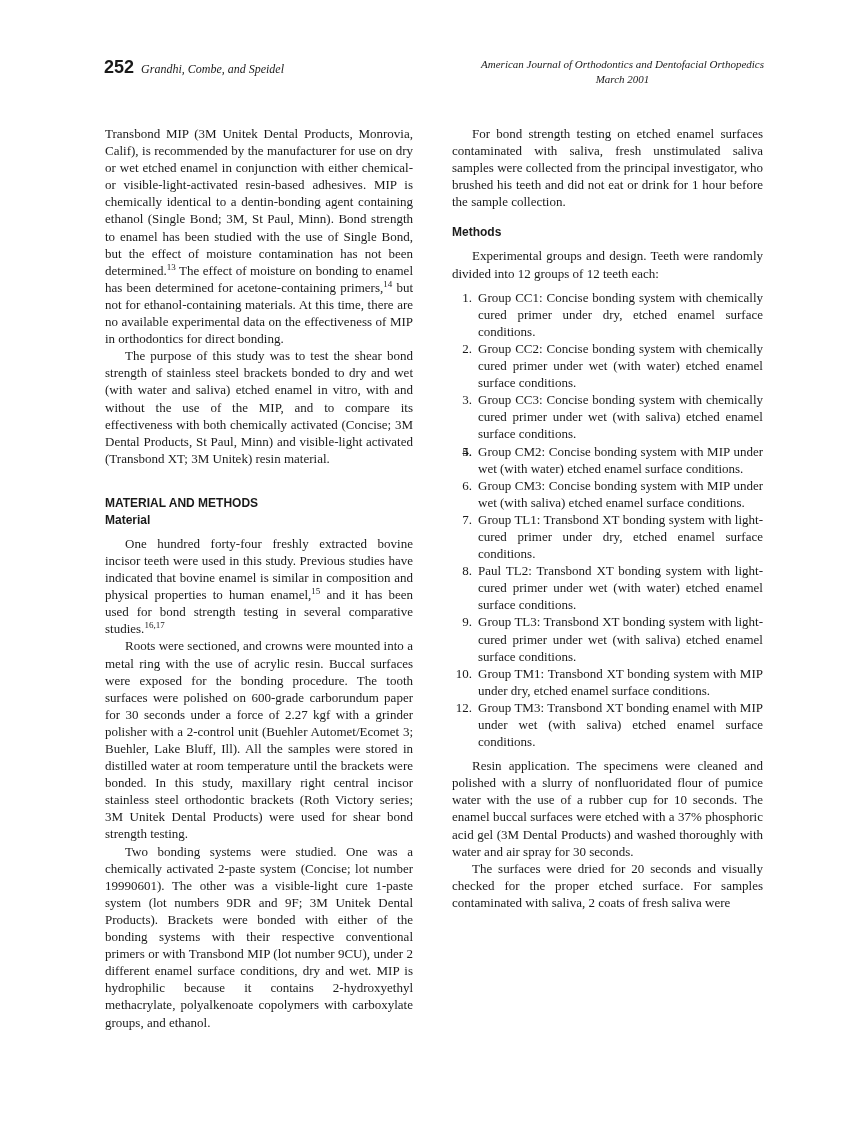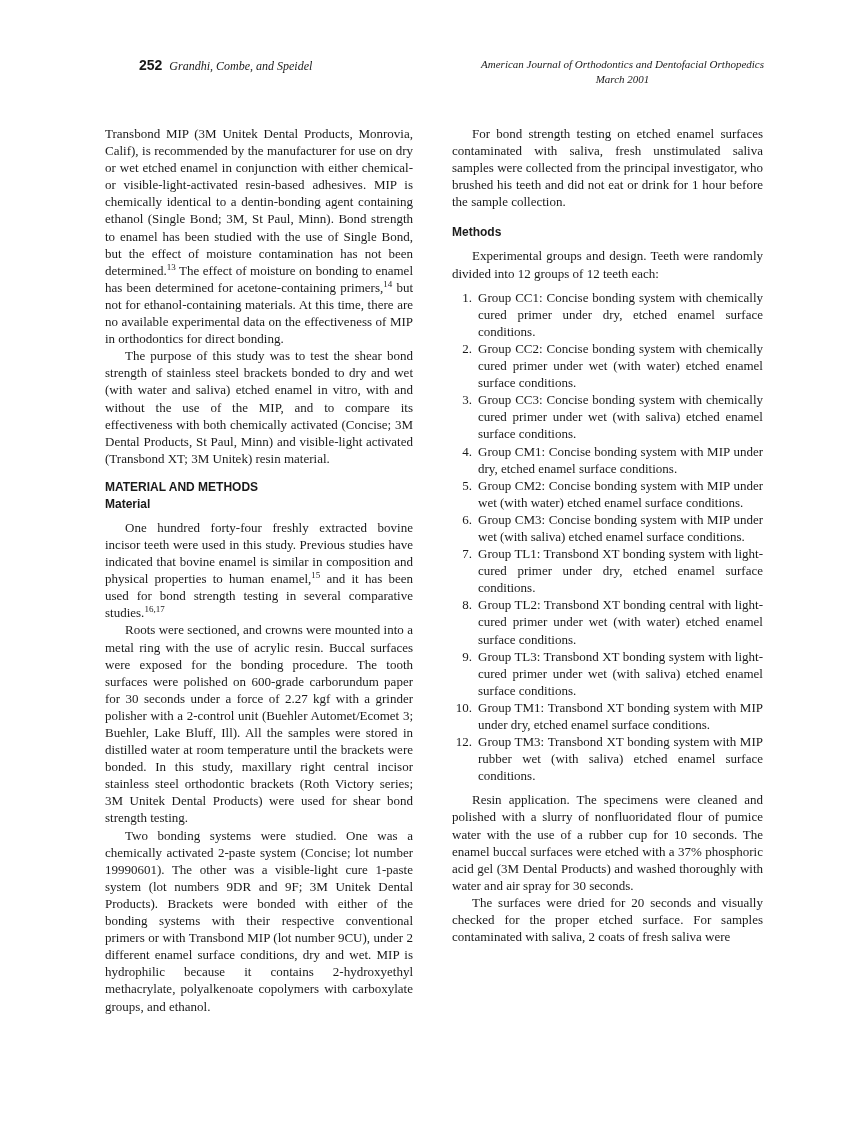--- a/index.html
+++ b/index.html
@@ -1,25 +1,25 @@
 <!DOCTYPE html>
 <html><head>
 <meta charset="utf-8">
 <style>
   html, body { margin: 0; padding: 0; background: #ffffff; }
   body { width: 866px; height: 1122px; position: relative; overflow: hidden; color: #1a1a1a; }
   .header-left { position: absolute; left: 104px; top: 57px; font-family: "Liberation Serif", serif; font-size: 12px; font-style: italic; }
-  .header-left .pg { font-family: "Liberation Sans", sans-serif; font-weight: bold; font-style: normal; font-size: 14px; margin-right: 4px; margin-left: 35px; }
+  .header-left .pg { font-family: "Liberation Sans", sans-serif; font-weight: bold; font-style: normal; font-size: 18px; margin-right: 4px; }
   .header-right { position: absolute; right: 102px; top: 57px; font-family: "Liberation Serif", serif; font-size: 11px; font-style: italic; text-align: center; line-height: 15px; }
   .col { position: absolute; top: 125px; width: 310px; font-family: "Liberation Serif", serif; font-size: 13px; line-height: 17.1px; text-align: justify; }
   .col.left { left: 105px; width: 308px; }
   .col.right { left: 452px; width: 311px; }
   p { margin: 0; }
   p.ind { text-indent: 20px; }
-  h2 { font-family: "Liberation Sans", sans-serif; font-size: 12px; font-weight: bold; margin: 12px 0 0 0; line-height: 17px; }
+  h2 { font-family: "Liberation Sans", sans-serif; font-size: 12px; font-weight: bold; margin: 28px 0 0 0; line-height: 17px; }
   h3 { font-family: "Liberation Sans", sans-serif; font-size: 12px; font-weight: bold; margin: 0 0 6px 0; line-height: 17px; }
   h3.methods { margin-top: 14px; }
   sup { font-size: 9px; line-height: 0; vertical-align: 5px; }
   .it { }
   ol { margin: 7px 0 7px 0; padding: 0; list-style: none; }
   ol li { position: relative; padding-left: 26px; text-align: justify; }
   ol li .num { position: absolute; left: 0; width: 20px; text-align: right; }
 </style>
 </head>
 <body>
@@ -49,25 +49,25 @@
   <p class="ind">For bond strength testing on etched enamel surfaces contaminated with saliva, fresh unstimulated saliva samples were collected from the principal investigator, who brushed his teeth and did not eat or drink for 1 hour before the sample collection.</p>
 
   <h3 class="methods">Methods</h3>
 
   <p class="ind"><span class="it">Experimental groups and design.</span><span> Teeth were randomly divided into 12 groups of 12 teeth each:</span></p>
 
   <ol>
     <li><span class="num">1.</span><span>Group CC1: Concise bonding system with chemically cured primer under dry, etched enamel surface conditions.</span></li>
     <li><span class="num">2.</span><span>Group CC2: Concise bonding system with chemically cured primer under wet (with water) etched enamel surface conditions.</span></li>
     <li><span class="num">3.</span><span>Group CC3: Concise bonding system with chemically cured primer under wet (with saliva) etched enamel surface conditions.</span></li>
-    <li><span class="num">4.</span><span>Group CM1: Concise bonding system with MIP under dry, etched enamel surface conditions.</span></li>
+    <li><span class="num">4.</span></li>
     <li><span class="num">5.</span><span>Group CM2: Concise bonding system with MIP under wet (with water) etched enamel surface conditions.</span></li>
     <li><span class="num">6.</span><span>Group CM3: Concise bonding system with MIP under wet (with saliva) etched enamel surface conditions.</span></li>
     <li><span class="num">7.</span><span>Group TL1: Transbond XT bonding system with light-cured primer under dry, etched enamel surface conditions.</span></li>
-    <li><span class="num">8.</span><span>Group TL2: Transbond XT bonding central with light-cured primer under wet (with water) etched enamel surface conditions.</span></li>
+    <li><span class="num">8.</span><span>Paul TL2: Transbond XT bonding system with light-cured primer under wet (with water) etched enamel surface conditions.</span></li>
     <li><span class="num">9.</span><span>Group TL3: Transbond XT bonding system with light-cured primer under wet (with saliva) etched enamel surface conditions.</span></li>
     <li><span class="num">10.</span><span>Group TM1: Transbond XT bonding system with MIP under dry, etched enamel surface conditions.</span></li>
-    <li><span class="num">12.</span><span>Group TM3: Transbond XT bonding system with MIP rubber wet (with saliva) etched enamel surface conditions.</span></li>
+    <li><span class="num">12.</span><span>Group TM3: Transbond XT bonding enamel with MIP under wet (with saliva) etched enamel surface conditions.</span></li>
   </ol>
 
   <p class="ind" style="margin-top:2px"><span class="it">Resin application.</span><span> The specimens were cleaned and polished with a slurry of nonfluoridated flour of pumice water with the use of a rubber cup for 10 seconds. The enamel buccal surfaces were etched with a 37% phosphoric acid gel (3M Dental Products) and washed thoroughly with water and air spray for 30 seconds.</span></p>
   <p class="ind">The surfaces were dried for 20 seconds and visually checked for the proper etched surface. For samples contaminated with saliva, 2 coats of fresh saliva were</p>
 </div>
 
 </body></html>

